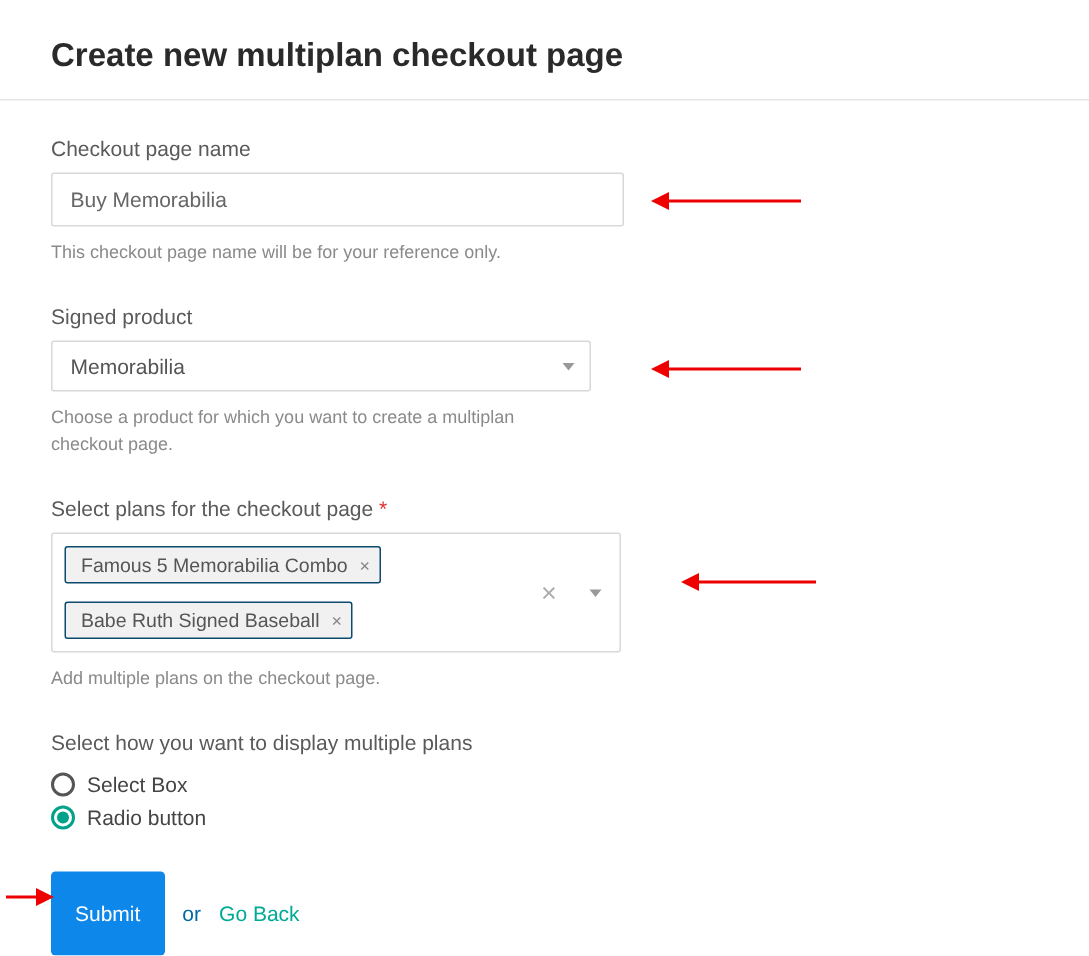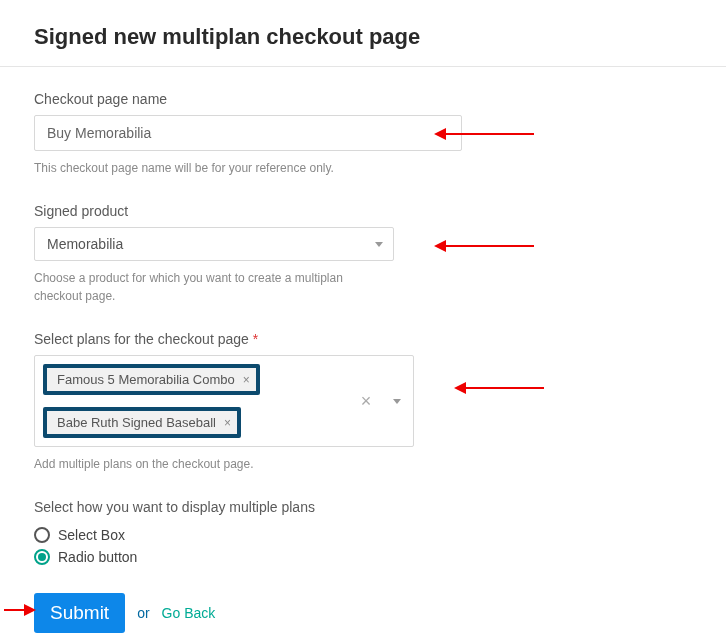--- a/index.html
+++ b/index.html
@@ -37,21 +37,21 @@
   }
   .req { color: #d33; }
   .help {
     font-size: 12px;
     color: #8a8a8a;
     margin-top: 8px;
     line-height: 1.5;
     max-width: 360px;
   }
   .text-input {
-    width: 428px;
+    width: 382px;
     height: 36px;
     border: 1px solid #d8d8d8;
     border-radius: 2px;
     padding: 5px 12px;
     font-size: 14px;
     color: #666;
     outline: none;
   }
   .select-wrap {
     width: 360px;
@@ -84,21 +84,21 @@
   .chips {
     flex: 1;
     padding: 8px 8px 2px 8px;
     display: flex;
     flex-wrap: wrap;
     gap: 6px;
     align-content: flex-start;
   }
   .chip {
     background: #f1f1f1;
-    border: 4px solid #0c4a6e;
+    border: 1px solid #0c4a6e;
     border-radius: 2px;
     padding: 4px 6px 4px 10px;
     font-size: 13px;
     color: #555;
     display: inline-flex;
     align-items: center;
     gap: 8px;
     margin-bottom: 6px;
   }
   .chip-x {
@@ -161,22 +161,22 @@
     display: flex;
     align-items: center;
     gap: 12px;
     margin-top: 28px;
   }
   .btn-primary {
     background: #0d87e9;
     color: #fff;
     border: none;
     border-radius: 3px;
-    padding: 9px 16px;
-    font-size: 19px;
+    padding: 20px 16px;
+    font-size: 14px;
     cursor: pointer;
   }
   .or-text {
     color: #0369a1;
     font-size: 14px;
   }
   .link {
     color: #00ab95;
     font-size: 14px;
     text-decoration: none;
@@ -211,21 +211,21 @@
     border-top: 6px solid transparent;
     border-bottom: 6px solid transparent;
     border-left: 12px solid #e00;
   }
   .row-rel { position: relative; }
 </style>
 </head>
 <body>
 
 <div class="page">
-  <h1>Signed new multiplan checkout page</h1>
+  <h1>Create new multiplan checkout page</h1>
   <hr class="hr">
 
   <div class="field row-rel">
     <div class="label">Checkout page name</div>
     <input class="text-input" type="text" value="Buy Memorabilia" style="">
     <div class="help">This checkout page name will be for your reference only.</div>
     <div class="arrow arrow-right" style="left:410px; top:42px; width:90px;"></div>
   </div>
 
   <div class="field row-rel">

